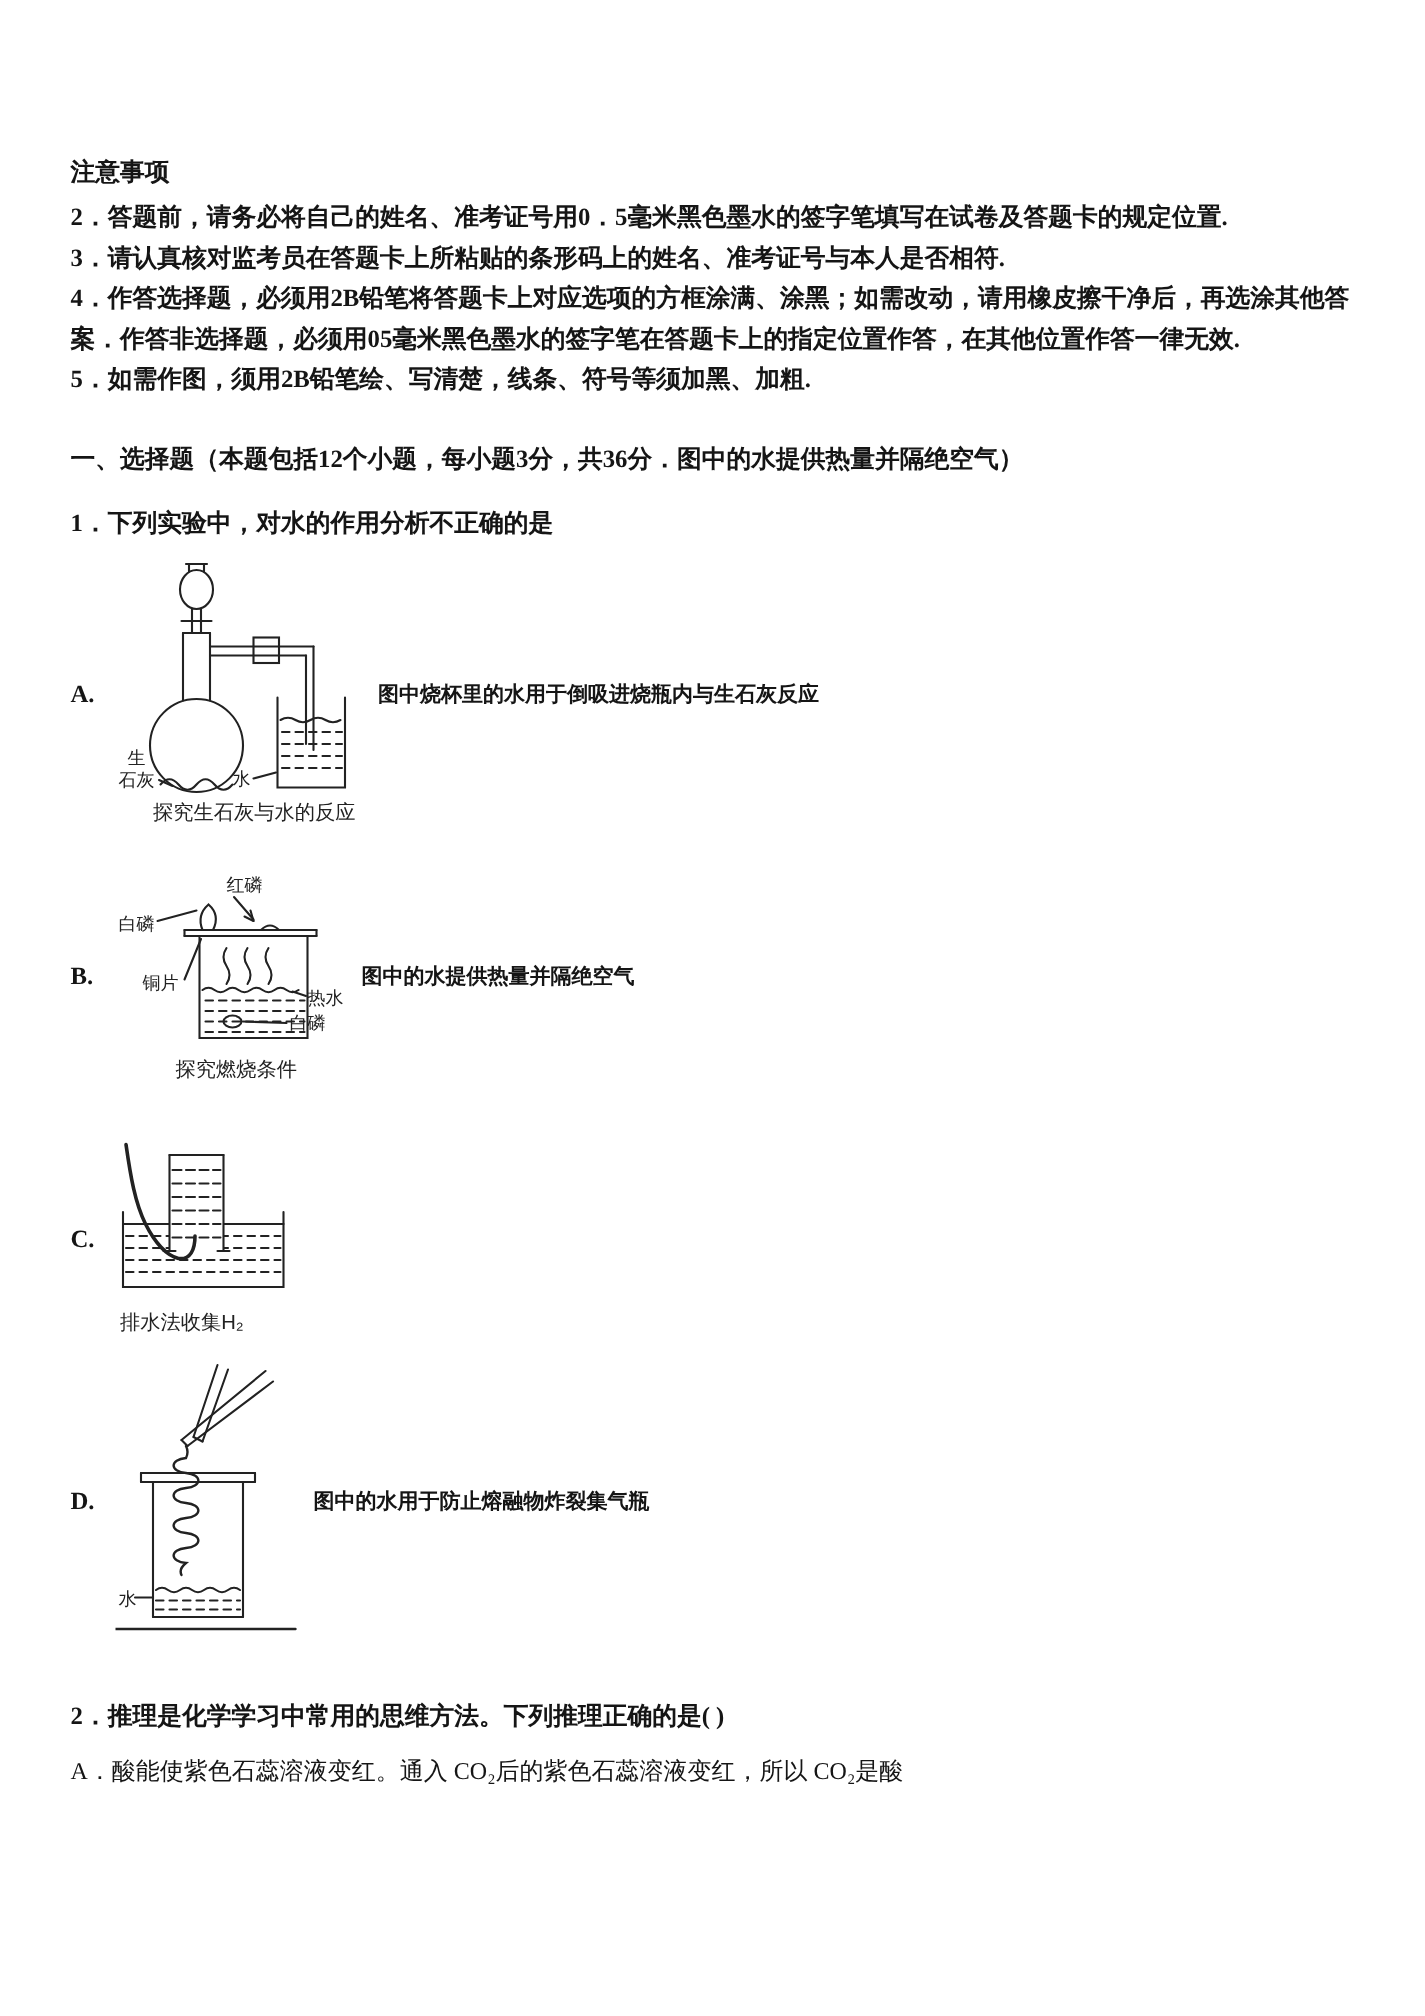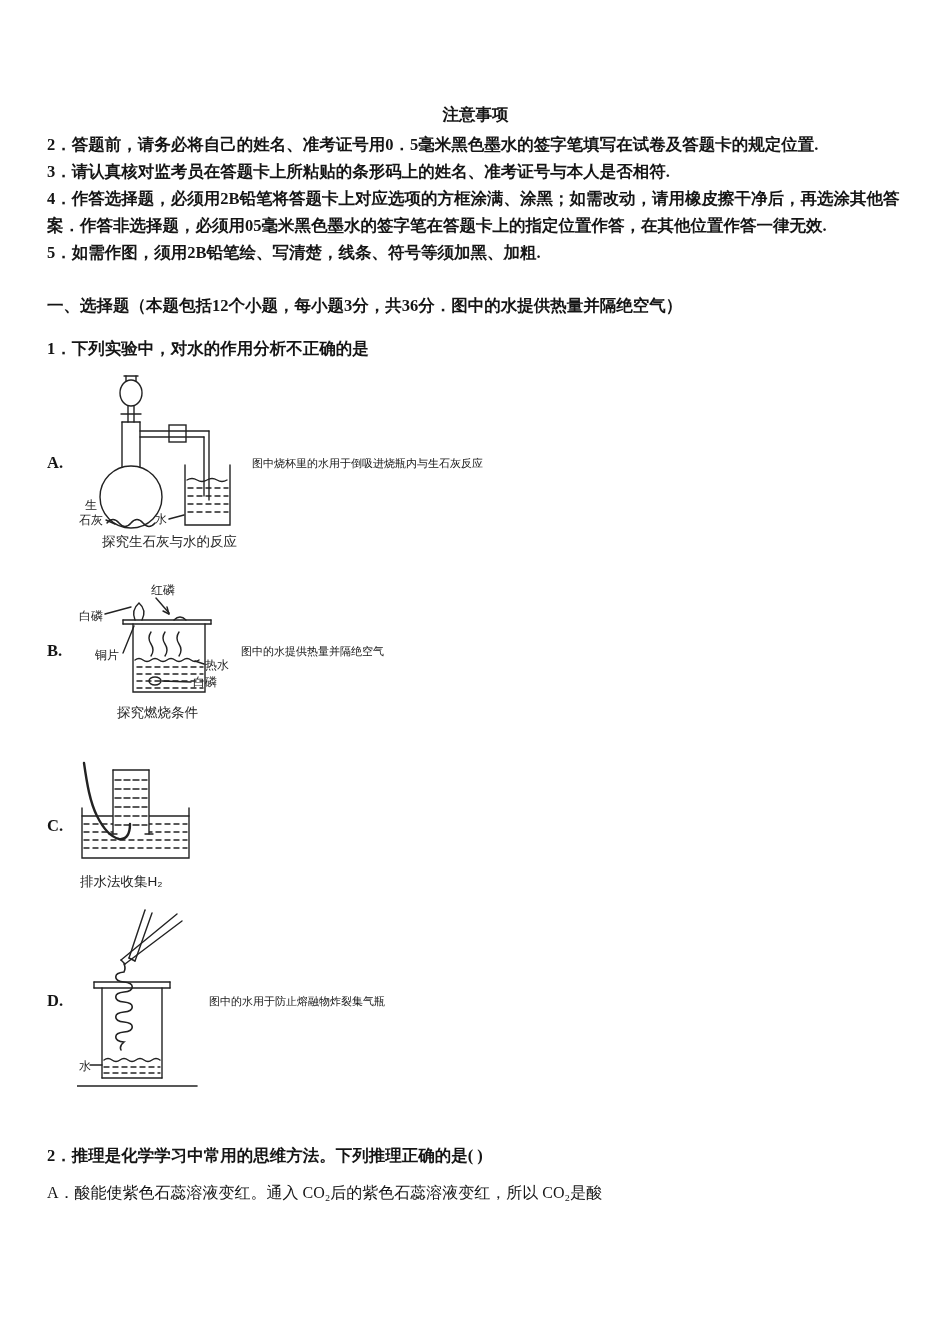--- a/index.html
+++ b/index.html
@@ -13,33 +13,33 @@
   }
   .page { padding: 104px 46px 40px 47px; }
   .title {
     text-align: center;
     font-family: "Liberation Sans", sans-serif;
     font-size: 23px;
     font-weight: 700;
     margin: 0 0 20px 0;
     letter-spacing: 0.5px;
   }
-  .notice-header { font-size: 16.5px; font-weight: 600; margin-bottom: 5px; text-align: center; }
+  .notice-header { font-size: 16.5px; font-weight: 600; margin-bottom: 5px; }
   .notice-item { margin: 0; font-size: 16.5px; font-weight: 600; line-height: 27px; }
   .section-header { margin-top: 26px; font-size: 16.5px; font-weight: 600; line-height: 27px; }
   .stem { font-size: 16.5px; font-weight: 600; line-height: 27px; margin-top: 16px; }
   .option { display: flex; align-items: center; }
   .opt-a { margin-top: 10px; }
   .opt-b { margin-top: 26px; }
   .opt-c { margin-top: 36px; }
   .opt-d { margin-top: 14px; }
   .opt-label { width: 30px; flex: 0 0 auto; font-weight: 700; font-size: 16.5px; }
   .opt-fig { flex: 0 0 auto; }
-  .opt-text { font-size: 11px; font-weight: 400; margin-left: 10px; }
-  .q2 { margin-top: 48px; }
+  .opt-text { font-size: 14px; font-weight: 700; margin-left: 10px; }
+  .q2 { margin-top: 36px; }
   .q2-opt { margin-top: 14px; font-size: 16px; font-weight: 400; }
   svg { display: block; }
   svg text {
     font-family: "Liberation Sans", sans-serif;
     font-size: 12px;
     font-weight: 400;
     fill: #222;
   }
   svg text.cap { font-size: 13.5px; }
   .ln { stroke: #222; stroke-width: 1.4; fill: none; stroke-linecap: round; }

